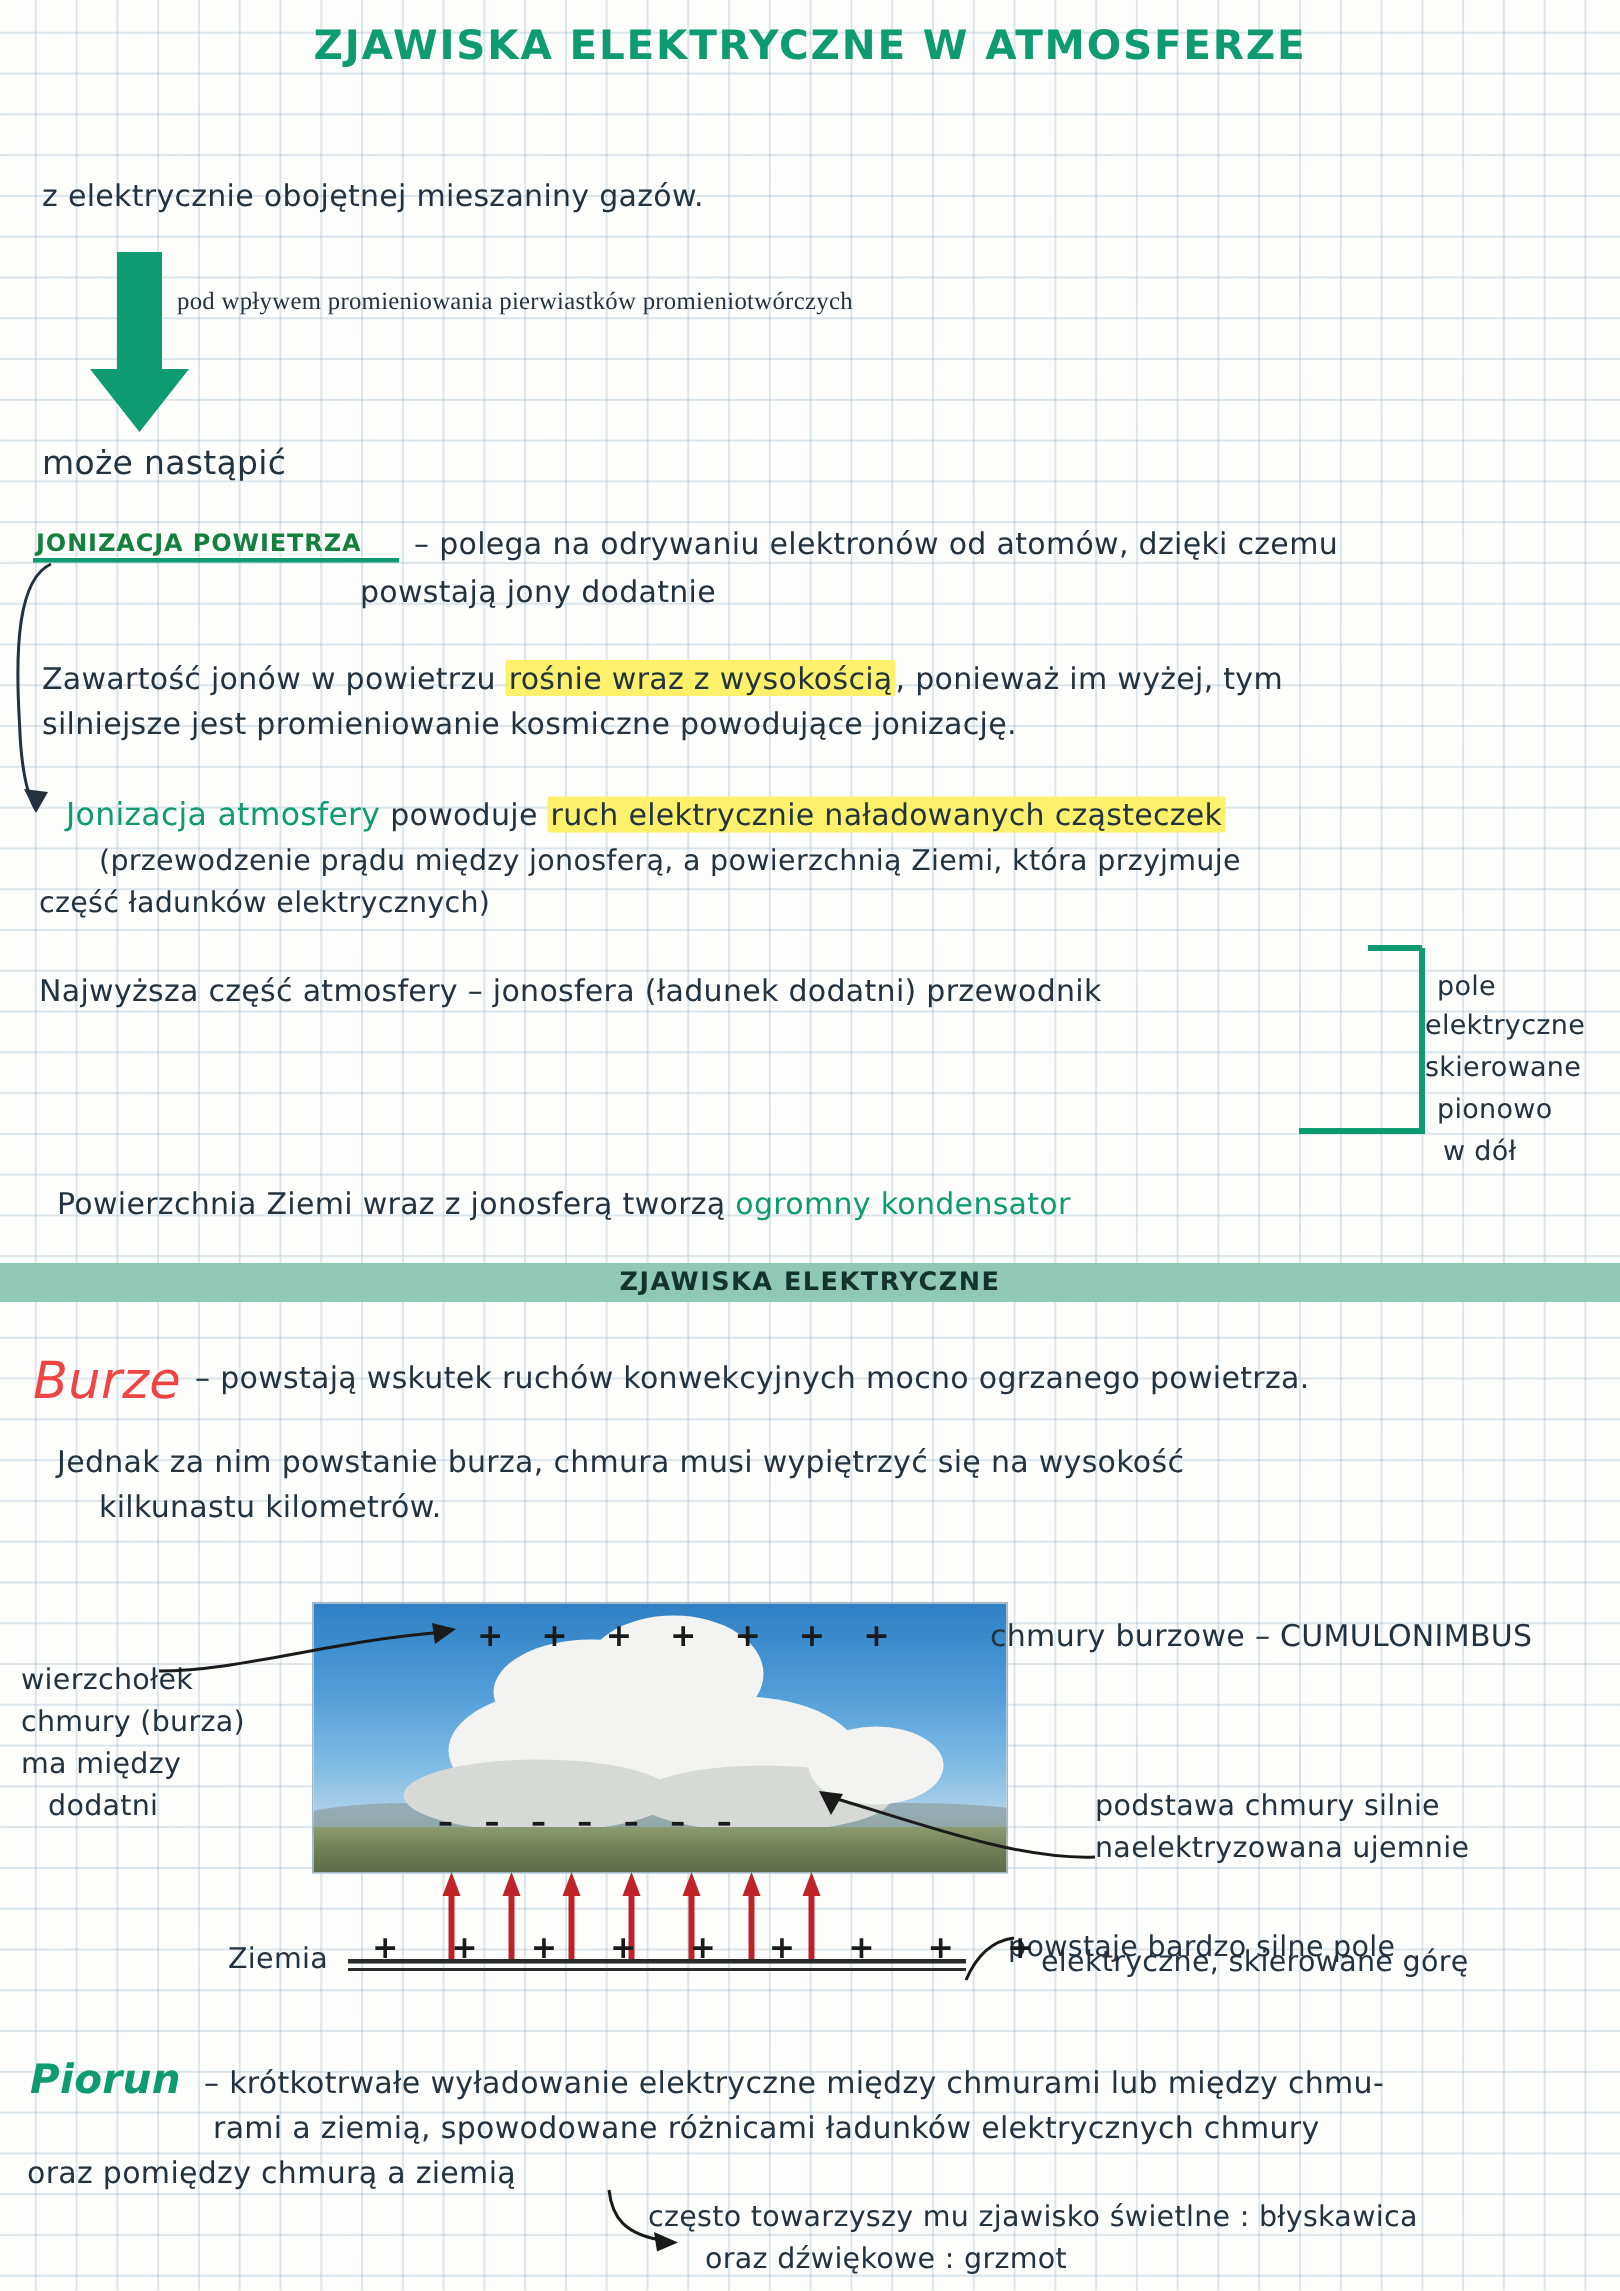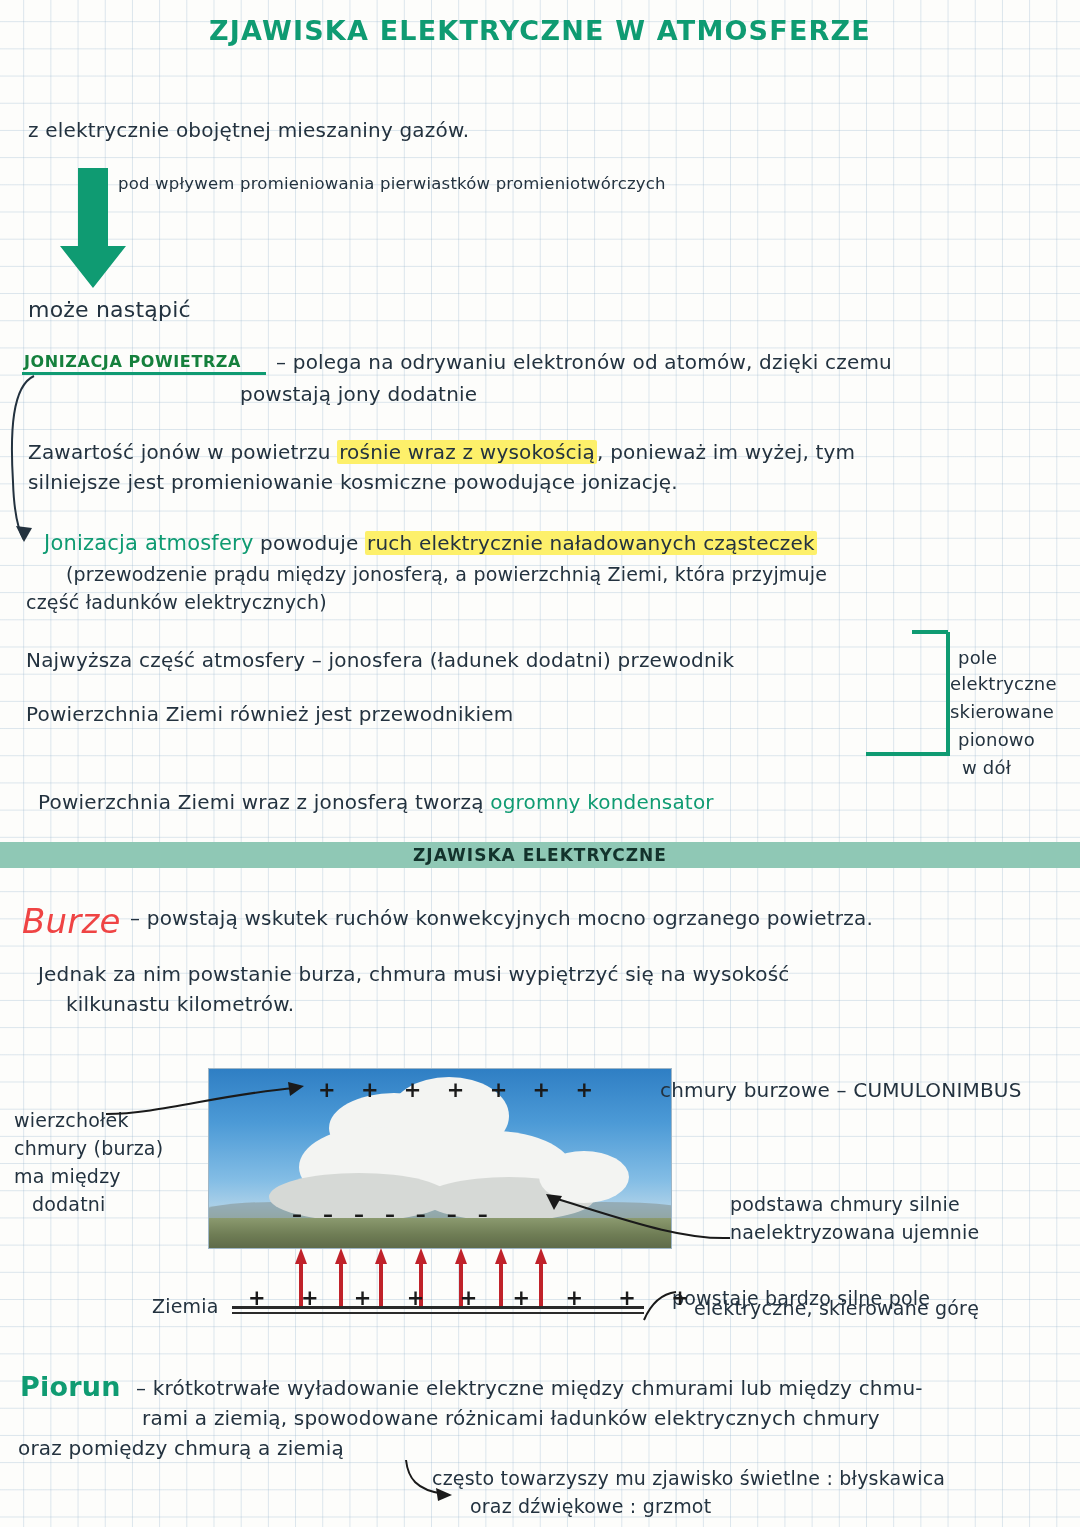--- a/index.html
+++ b/index.html
@@ -149,21 +149,21 @@
 <div class="content">
 
   <div class="abs hw" id="title">ZJAWISKA ELEKTRYCZNE W ATMOSFERZE</div>
 
   <div class="abs hw" style="left:28px; top:118px; width:1030px; font-size:20px;">z elektrycznie obojętnej mieszaniny gazów.</div>
 
   <svg class="abs" id="down-arrow" viewBox="0 0 70 122">
     <polygon points="20,0 50,0 50,78 68,78 35,120 2,78 20,78" fill="#0f9b72"></polygon>
   </svg>
 
-  <div class="abs hw small" style="left:118px; top:173px; width:760px;">pod wpływem promieniowania  pierwiastków promieniotwórczych</div>
+  <div class="abs hw small" style="left:118px; top:190px; width:760px;font-family:Liberation Serif, serif;">pod wpływem promieniowania  pierwiastków promieniotwórczych</div>
 
   <div class="abs hw" style="left:28px; top:296px; font-size:22px;">może nastąpić</div>
 
   <div class="abs hw" id="jonizacja-label">JONIZACJA POWIETRZA</div>
   <div class="abs" id="jonizacja-underline"></div>
   <div class="abs hw" style="left:276px; top:350px; width:780px; font-size:20px;">– polega na odrywaniu elektronów od atomów, dzięki czemu</div>
   <div class="abs hw" style="left:240px; top:382px; width:780px; font-size:20px;">powstają jony dodatnie</div>
 
   <svg class="abs" id="left-hook" viewBox="0 0 42 176">
     <path d="M30 4 C8 14, 6 60, 9 110 C10 140, 14 158, 20 168" fill="none" stroke="#23323f" stroke-width="2"></path>
@@ -175,21 +175,20 @@
   </div>
   <div class="abs hw" style="left:44px; top:530px; width:1030px; font-size:20px;">
     <span class="green" style="font-size:21px;">Jonizacja atmosfery</span><span> powoduje </span><span class="hl">ruch elektrycznie naładowanych cząsteczek</span>
   </div>
 
   <div class="abs hw" style="left:28px; top:470px; width:1040px; font-size:20px;">silniejsze jest promieniowanie kosmiczne powodujące jonizację.</div>
   <div class="abs hw" style="left:66px; top:562px; width:1010px; font-size:19px;">(przewodzenie prądu między jonosferą, a powierzchnią Ziemi, która przyjmuje</div>
   <div class="abs hw" style="left:26px; top:590px; width:1010px; font-size:19px;">część ładunków elektrycznych)</div>
 
   <div class="abs hw" style="left:26px; top:648px; width:830px; font-size:20px;">Najwyższa część atmosfery – jonosfera (ładunek dodatni) przewodnik</div>
-  <div class="abs hw" style="left:26px; top:702px; width:830px; font-size:20px;">Powierzchnia Ziemi również jest przewodnikiem</div>
 
   <svg class="abs" id="bracket" viewBox="0 0 110 130">
     <path d="M92 2 L92 124 L10 124" fill="none" stroke="#0f9b72" stroke-width="4"></path>
     <path d="M92 2 L56 2" fill="none" stroke="#0f9b72" stroke-width="4"></path>
   </svg>
 
   <div class="abs hw" style="left:958px; top:646px; font-size:18px;">pole</div>
   <div class="abs hw" style="left:950px; top:672px; font-size:18px;">elektryczne</div>
   <div class="abs hw" style="left:950px; top:700px; font-size:18px;">skierowane</div>
   <div class="abs hw" style="left:958px; top:728px; font-size:18px;">pionowo</div>
@@ -276,21 +275,21 @@
   <svg class="redarrow" style="left:534px; top:1248px;" viewBox="0 0 14 58">
       <path d="M7 58 L7 10" stroke="#c0222a" stroke-width="4" fill="none"></path>
       <polygon points="7,0 13,16 1,16" fill="#c0222a"></polygon>
     </svg>
 
   <div class="abs" id="ziemia-line"></div>
   <div class="abs" id="ziemia-line2"></div>
   <div class="abs hw" style="left:152px; top:1294px; font-size:19px;">Ziemia</div>
   <div class="abs sym" style="left:248px; top:1286px; letter-spacing:14px;">+ + + + + + + + +</div>
 
-  <div class="abs hw" style="left:20px; top:1370px; font-size:27px; color:#0f9b72; font-weight:bold;">Piorun</div>
+  <div class="abs hw" style="left:20px; top:1370px; font-size:27px; color:#0f9b72; font-style:italic; font-weight:bold;">Piorun</div>
   <div class="abs hw" style="left:136px; top:1376px; width:930px; font-size:20px;">– krótkotrwałe wyładowanie elektryczne między  chmurami  lub między chmu-</div>
   <div class="abs hw" style="left:142px; top:1406px; width:930px; font-size:20px;">rami a ziemią, spowodowane różnicami ładunków elektrycznych chmury</div>
   <div class="abs hw" style="left:18px; top:1436px; width:930px; font-size:20px;">oraz  pomiędzy chmurą a ziemią</div>
 
   <svg class="abs" id="piorun-arrow" viewBox="0 0 54 44">
     <path d="M6 2 C8 20, 16 32, 44 36" fill="none" stroke="#1a1a1a" stroke-width="2"></path>
     <polygon points="52,37 36,30 38,43" fill="#1a1a1a"></polygon>
   </svg>
 
   <div class="abs hw" style="left:432px; top:1466px; width:640px; font-size:19px;">często towarzyszy mu zjawisko świetlne : błyskawica</div>

